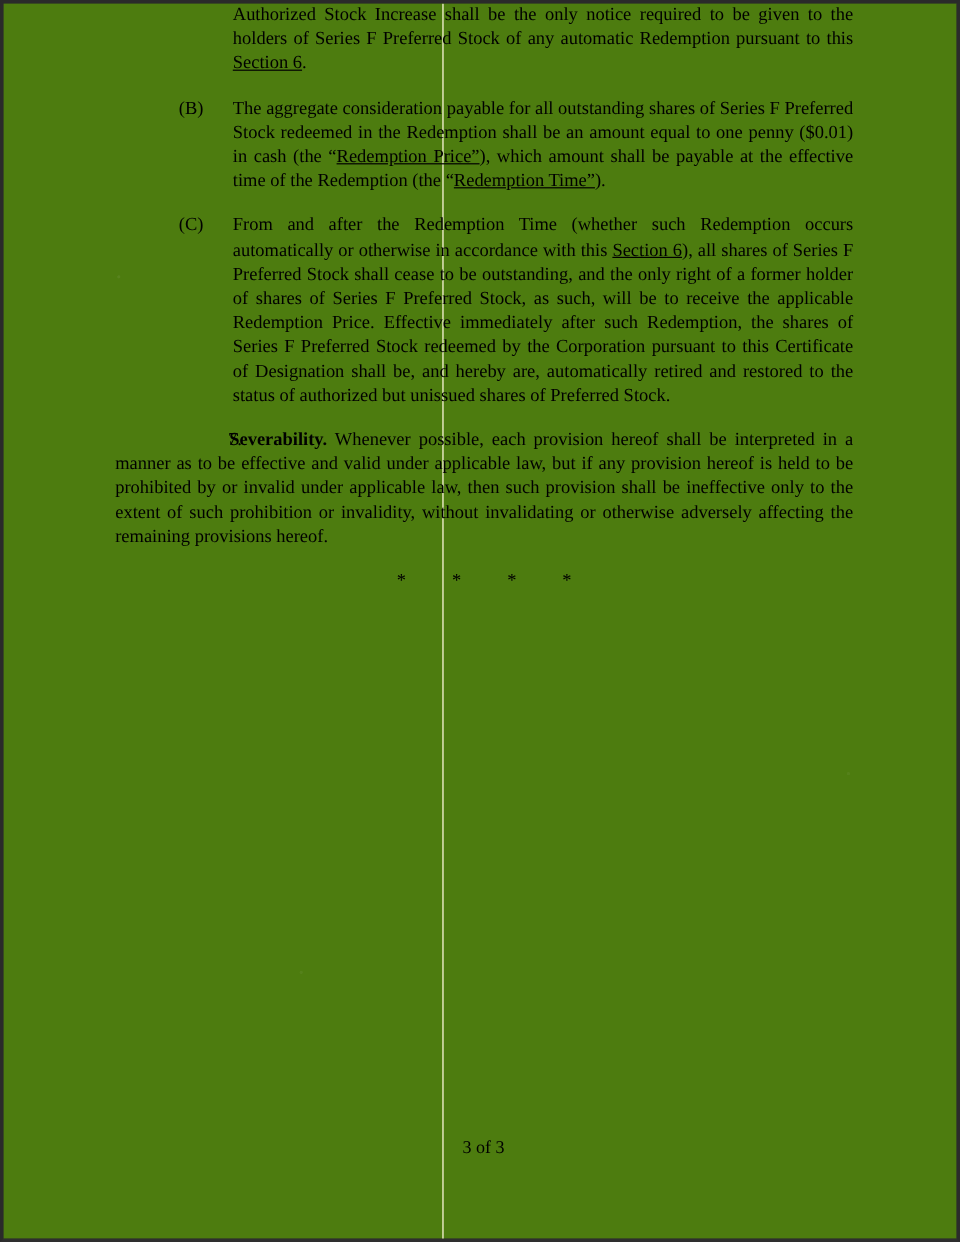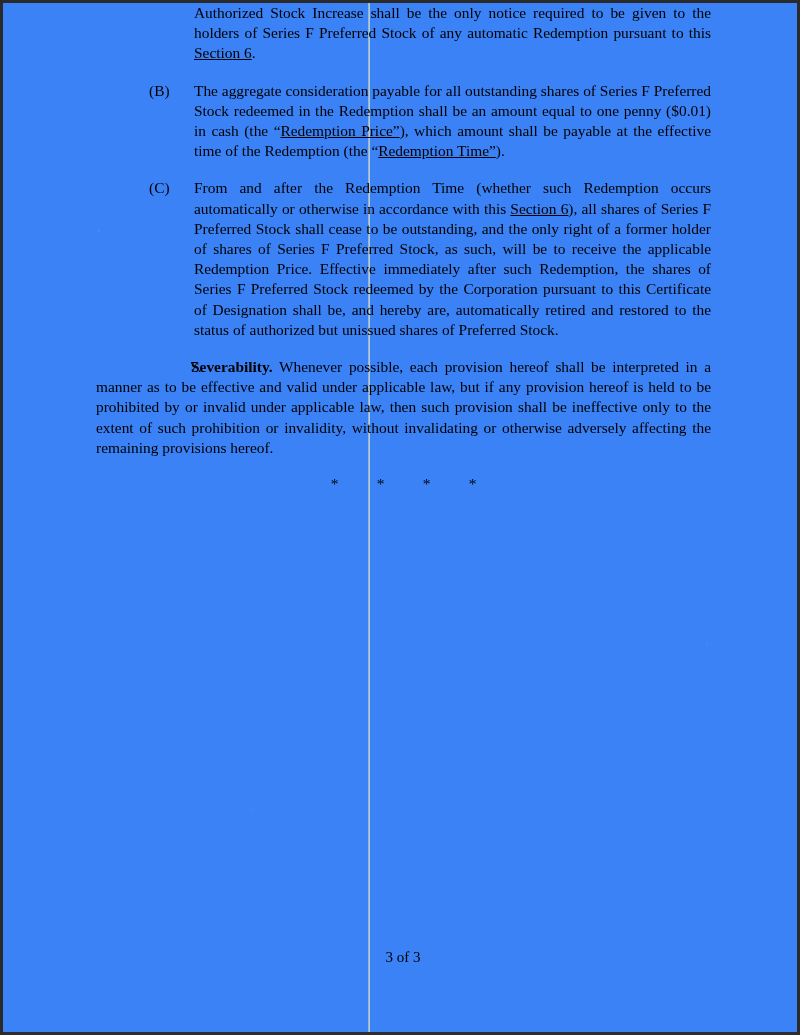--- a/index.html
+++ b/index.html
@@ -16,21 +16,21 @@
     overflow: hidden;
   }
 
   
   #page-sheet {
     position: absolute;
     left: 0;
     top: 0;
     width: 800px;
     height: 1035px;
-    background: #3b82f6;
+    background: #4d7c0f;
     box-sizing: border-box;
     border-left: 3px solid #2a2a2a;
     border-top: 3px solid #2a2a2a;
     border-right: 3px solid #2b2b2b;
     border-bottom: 3px solid #2e2e2e;
     overflow: hidden;
   }
 
   
   #fold-line {

